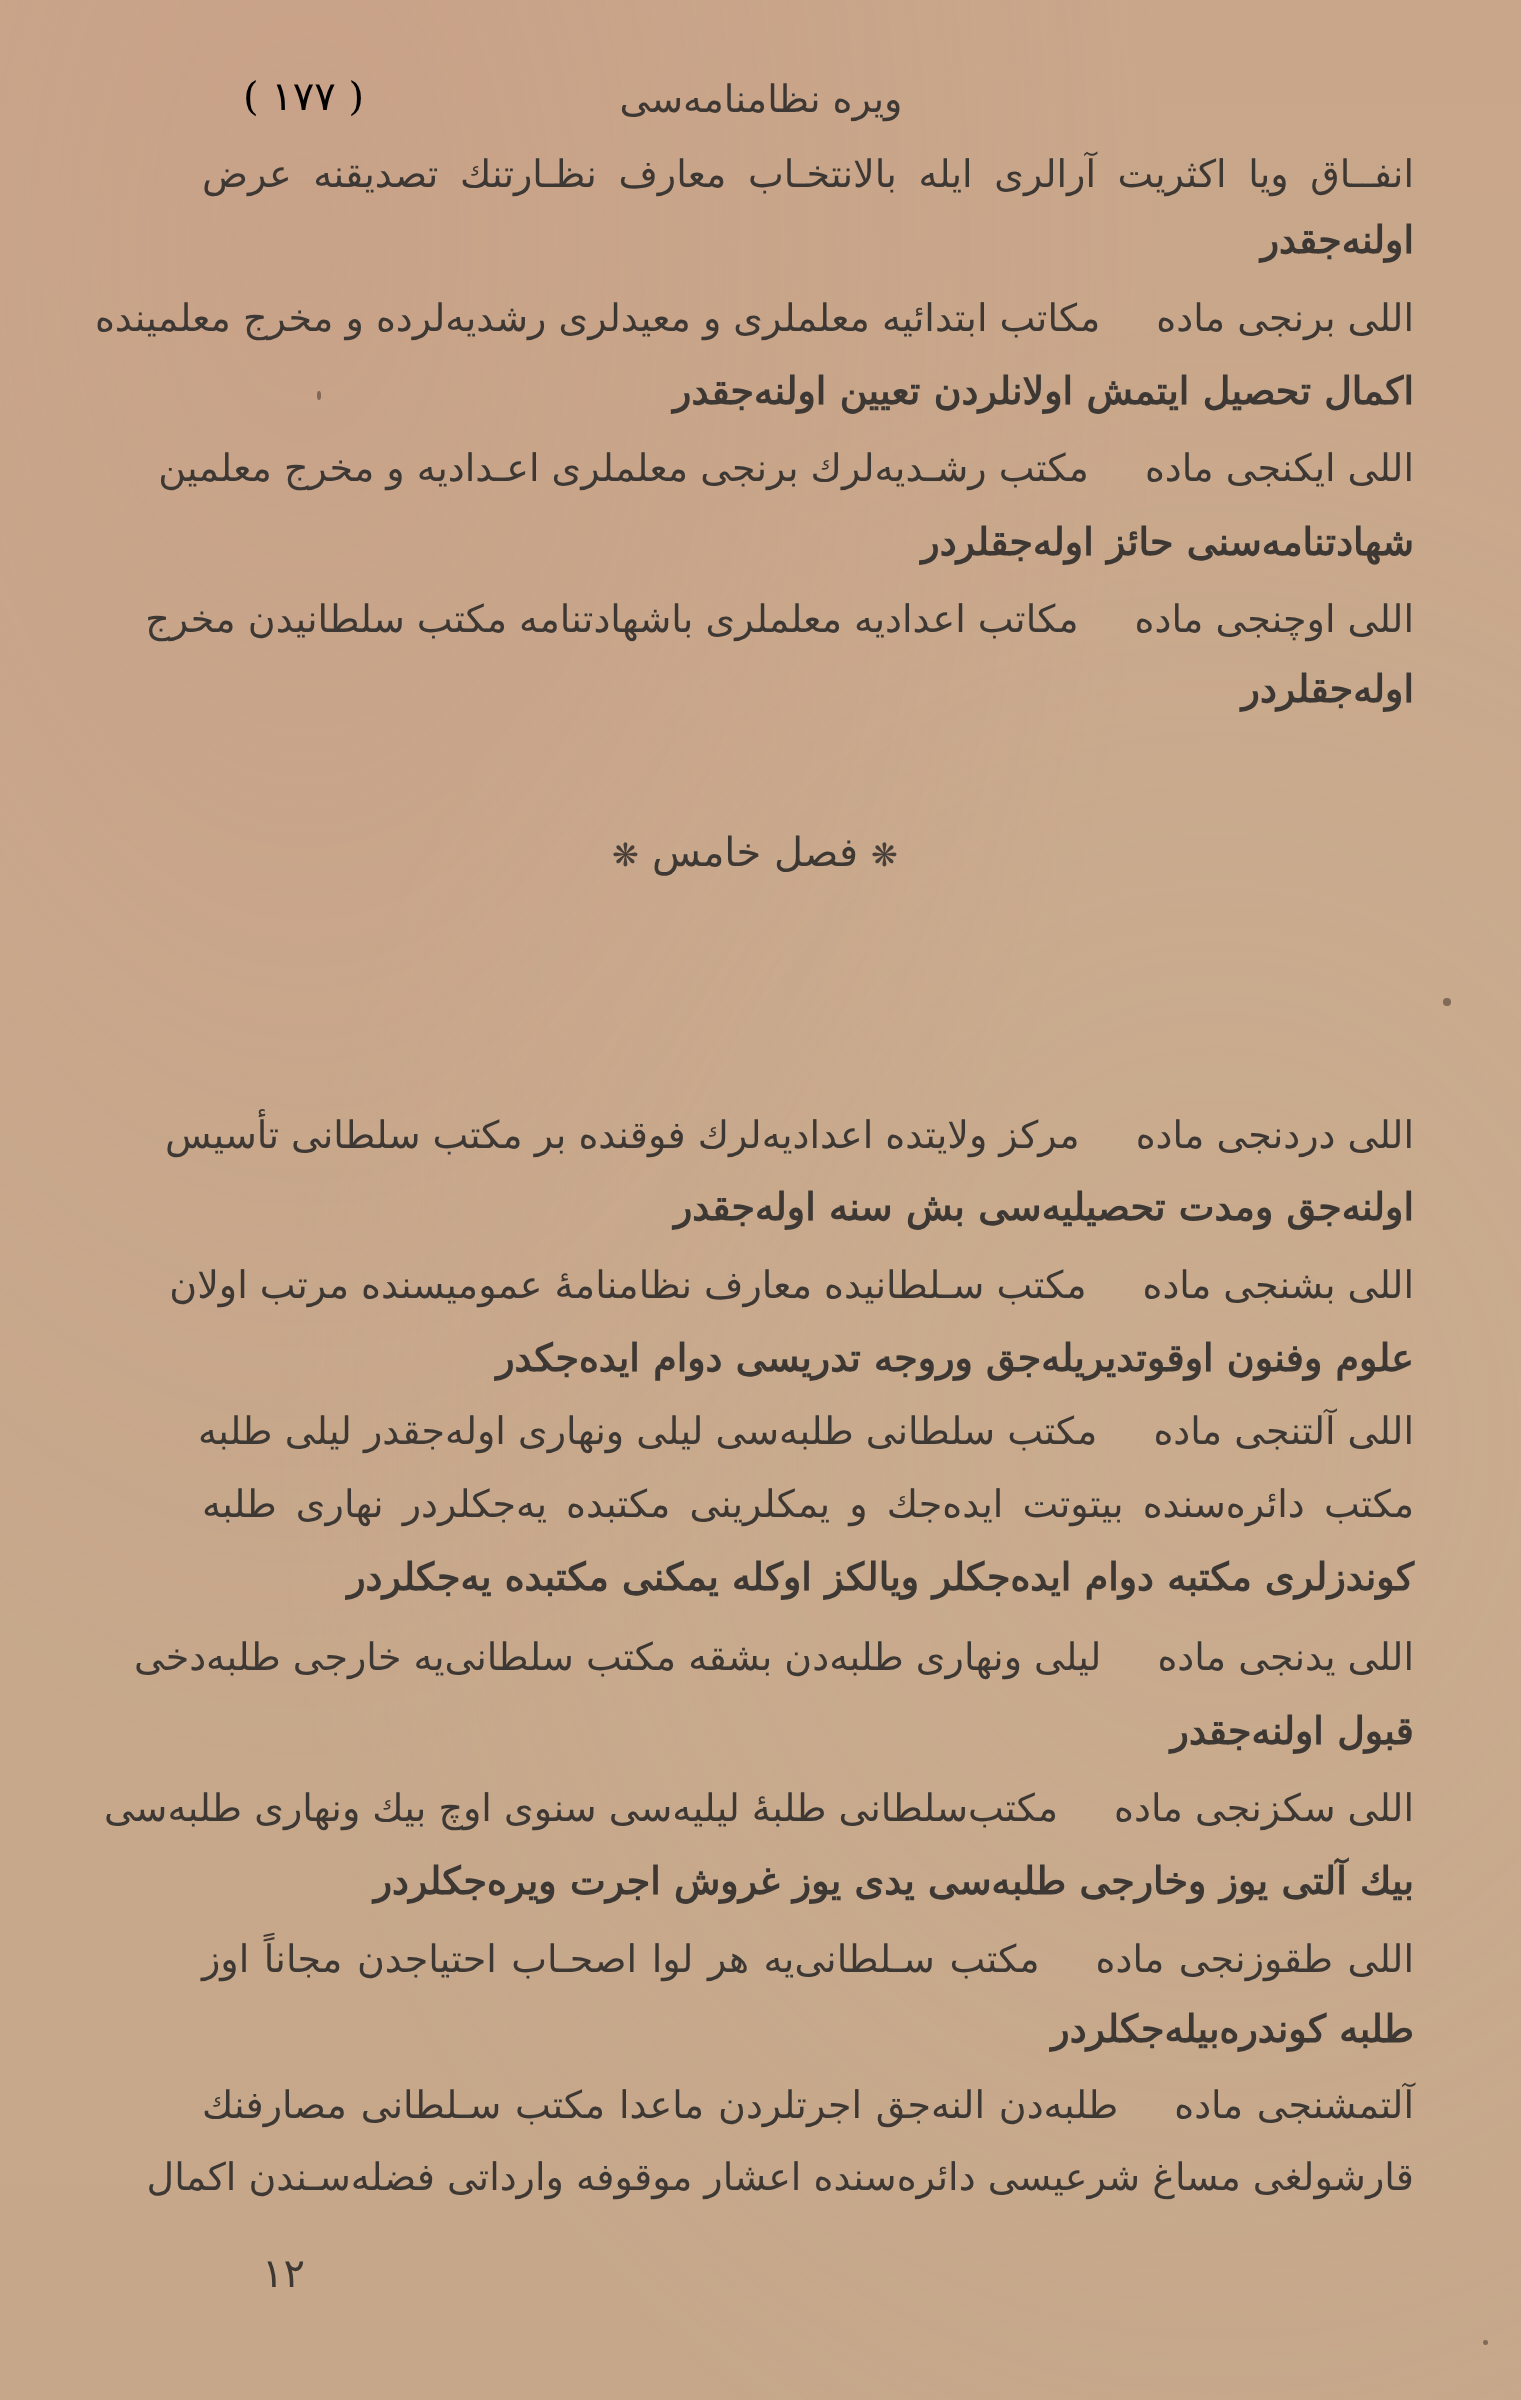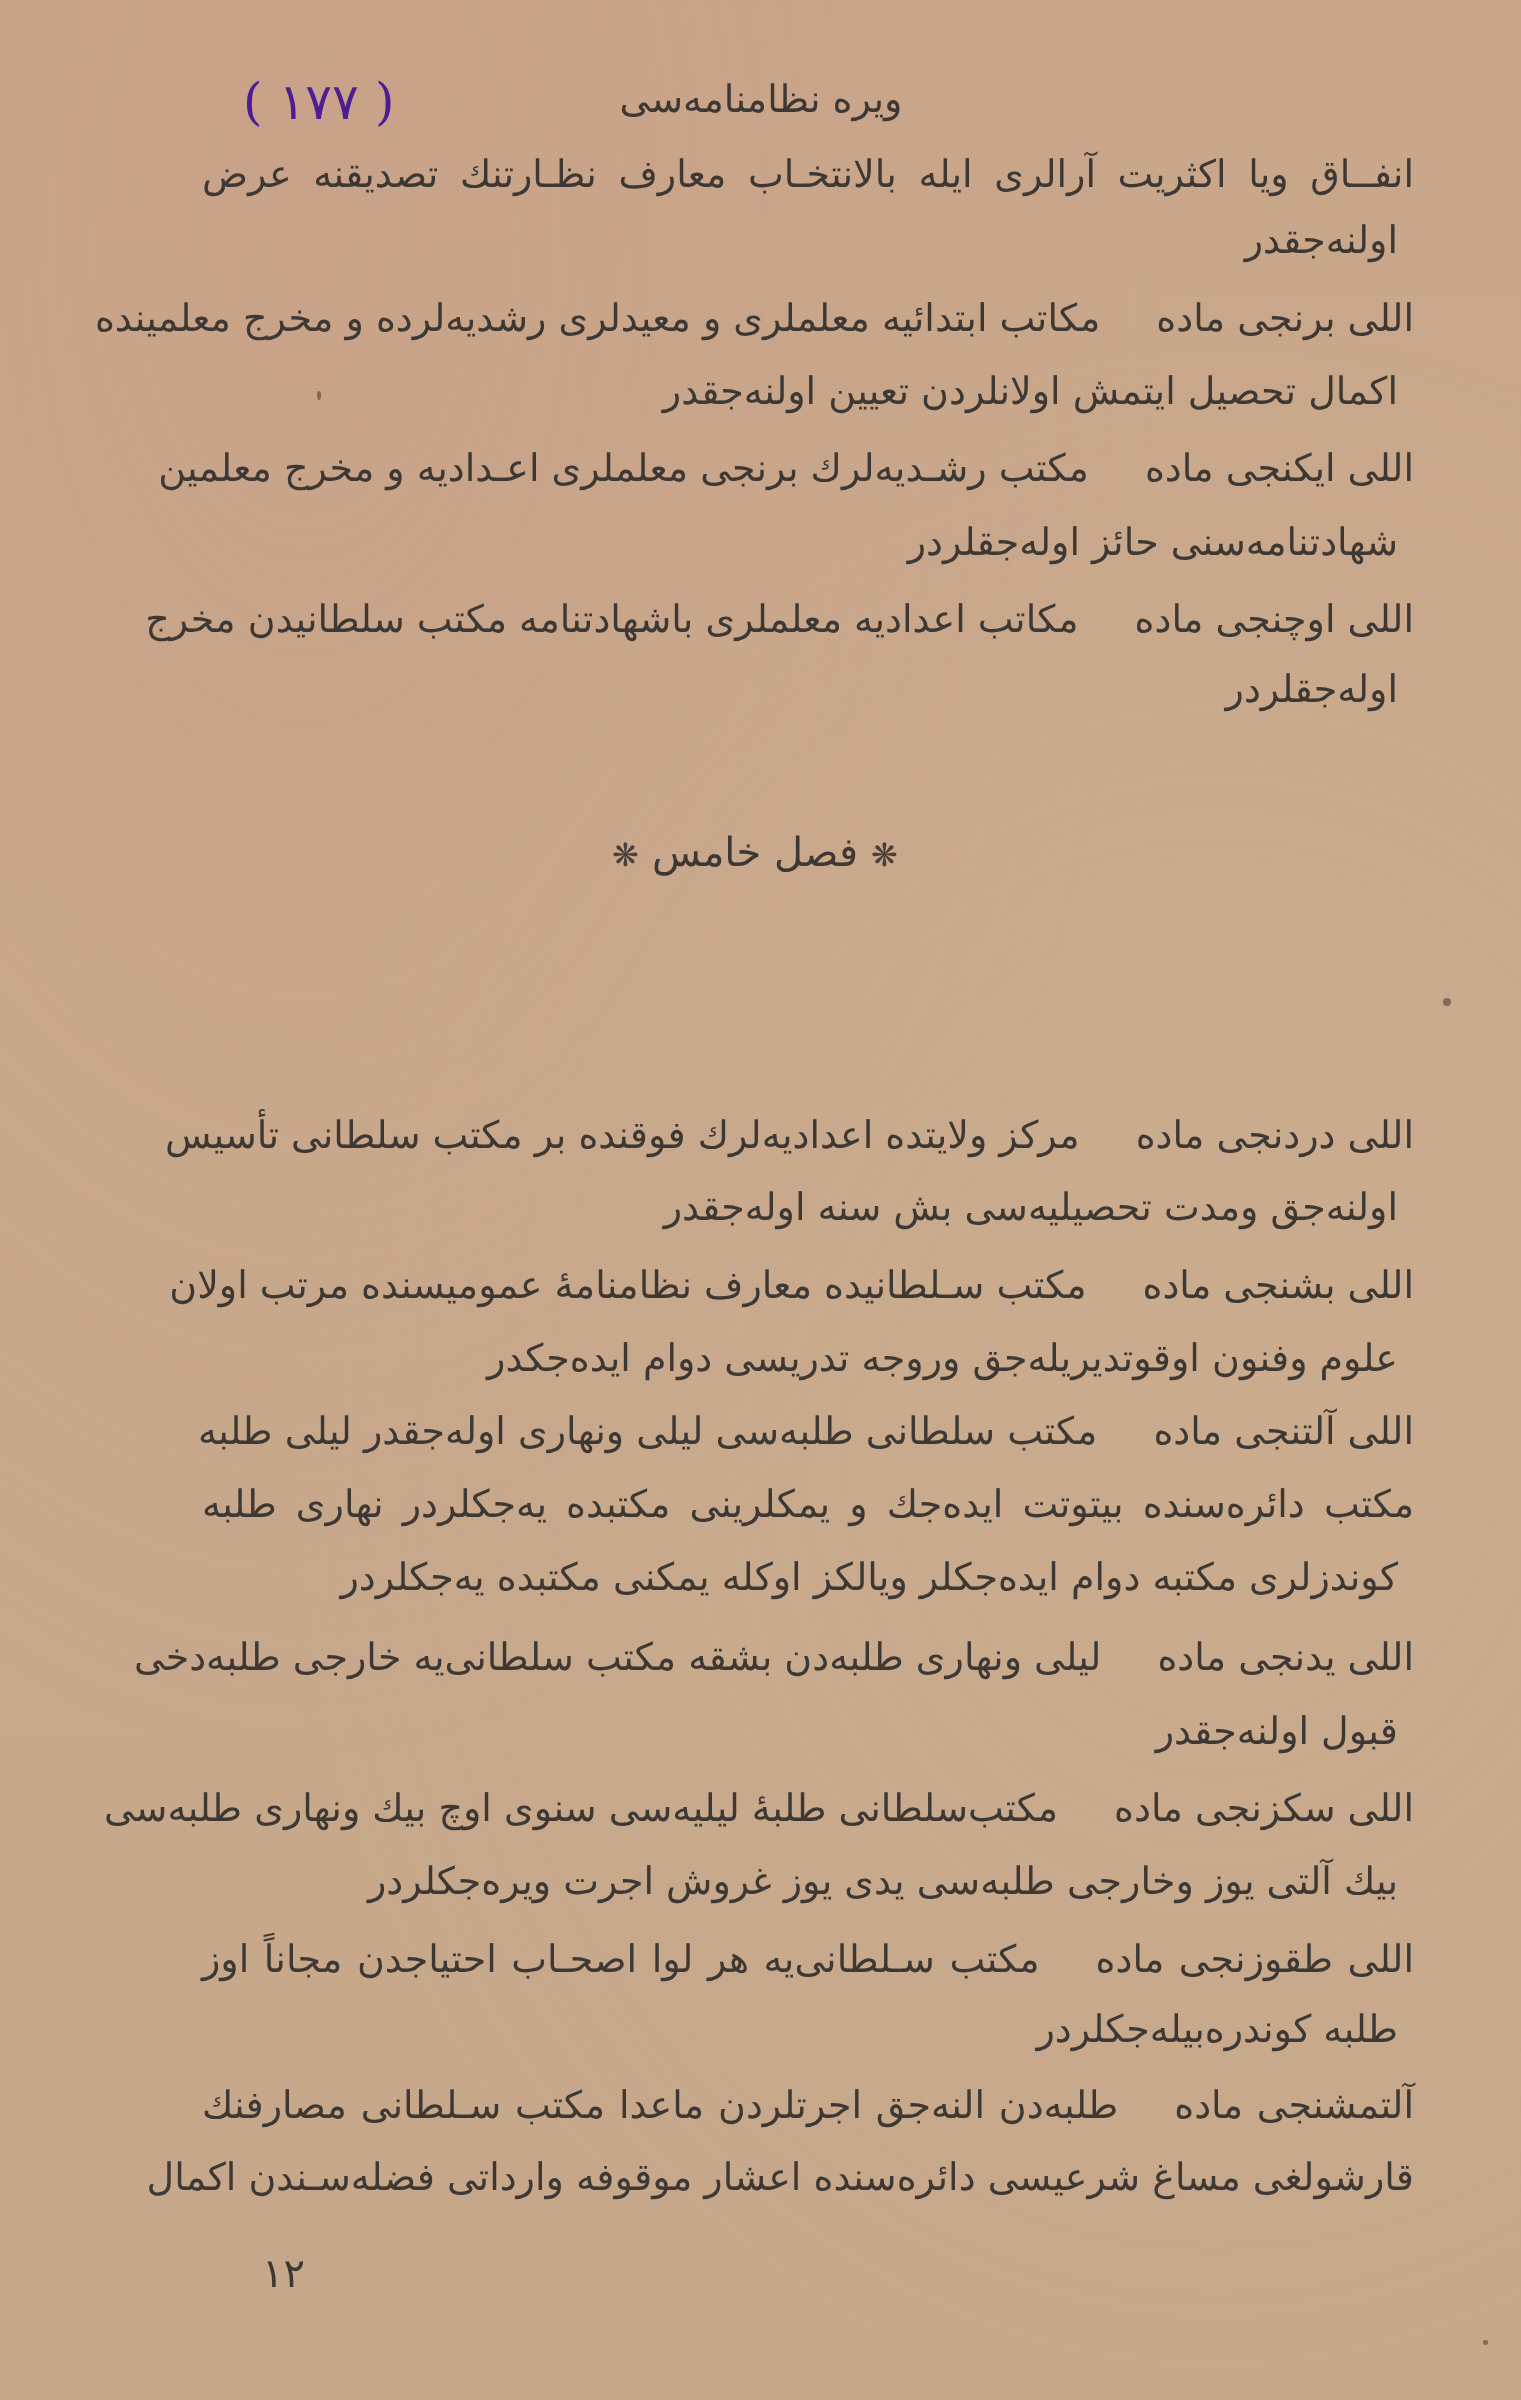--- a/index.html
+++ b/index.html
@@ -34,39 +34,40 @@
       line-height: 1;
       color: #3d3833;
     }
     .full {
       right: 108px;
       left: 202px;
       text-align: justify;
       text-align-last: justify;
     }
     .cont {
-      right: 124px;
+      right: 108px;
       text-align: left;
+      font-weight: bold;
     }
     .header-title {
       position: absolute;
       top: 77px;
       left: 0; right: 0;
       text-align: center;
       direction: rtl;
       font-size: 38px;
       color: #3d3833;
     }
     .page-number {
       position: absolute;
       top: 73px;
       left: 243px;
-      font-size: 50px;
+      font-size: 40px;
       direction: rtl;
-      color: #4c1d95;
+      color: #000000;
       letter-spacing: 3.8px;
     }
     .section-title {
       position: absolute;
       left: 0; right: 12px;
       text-align: center;
       direction: rtl;
       font-size: 40px;
       color: #3d3833;
     }

